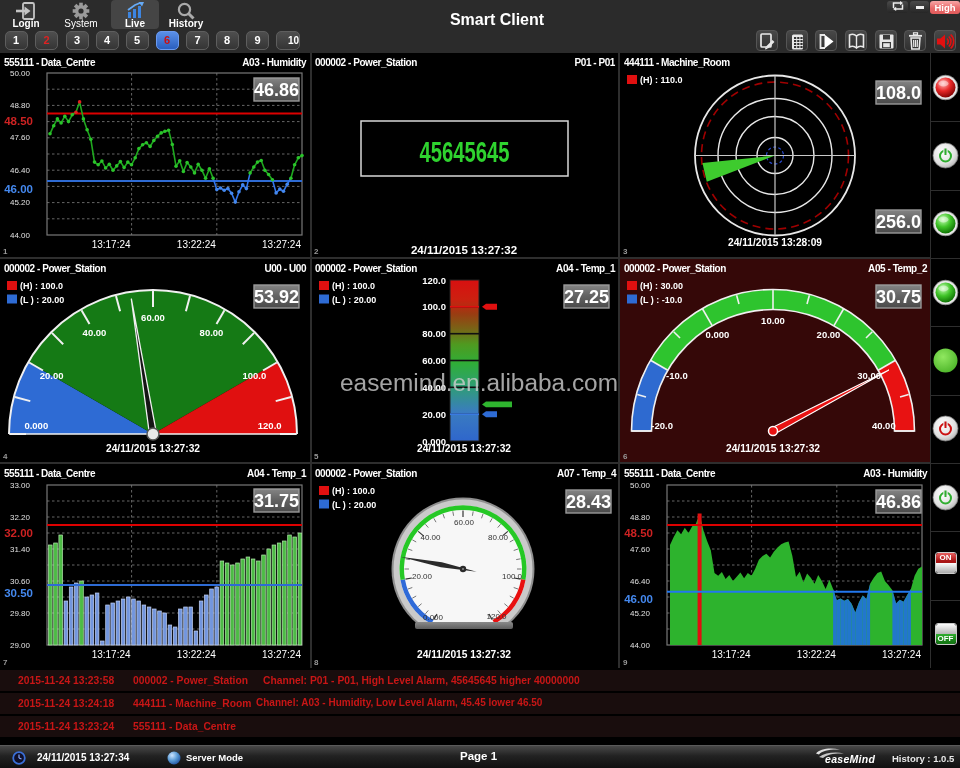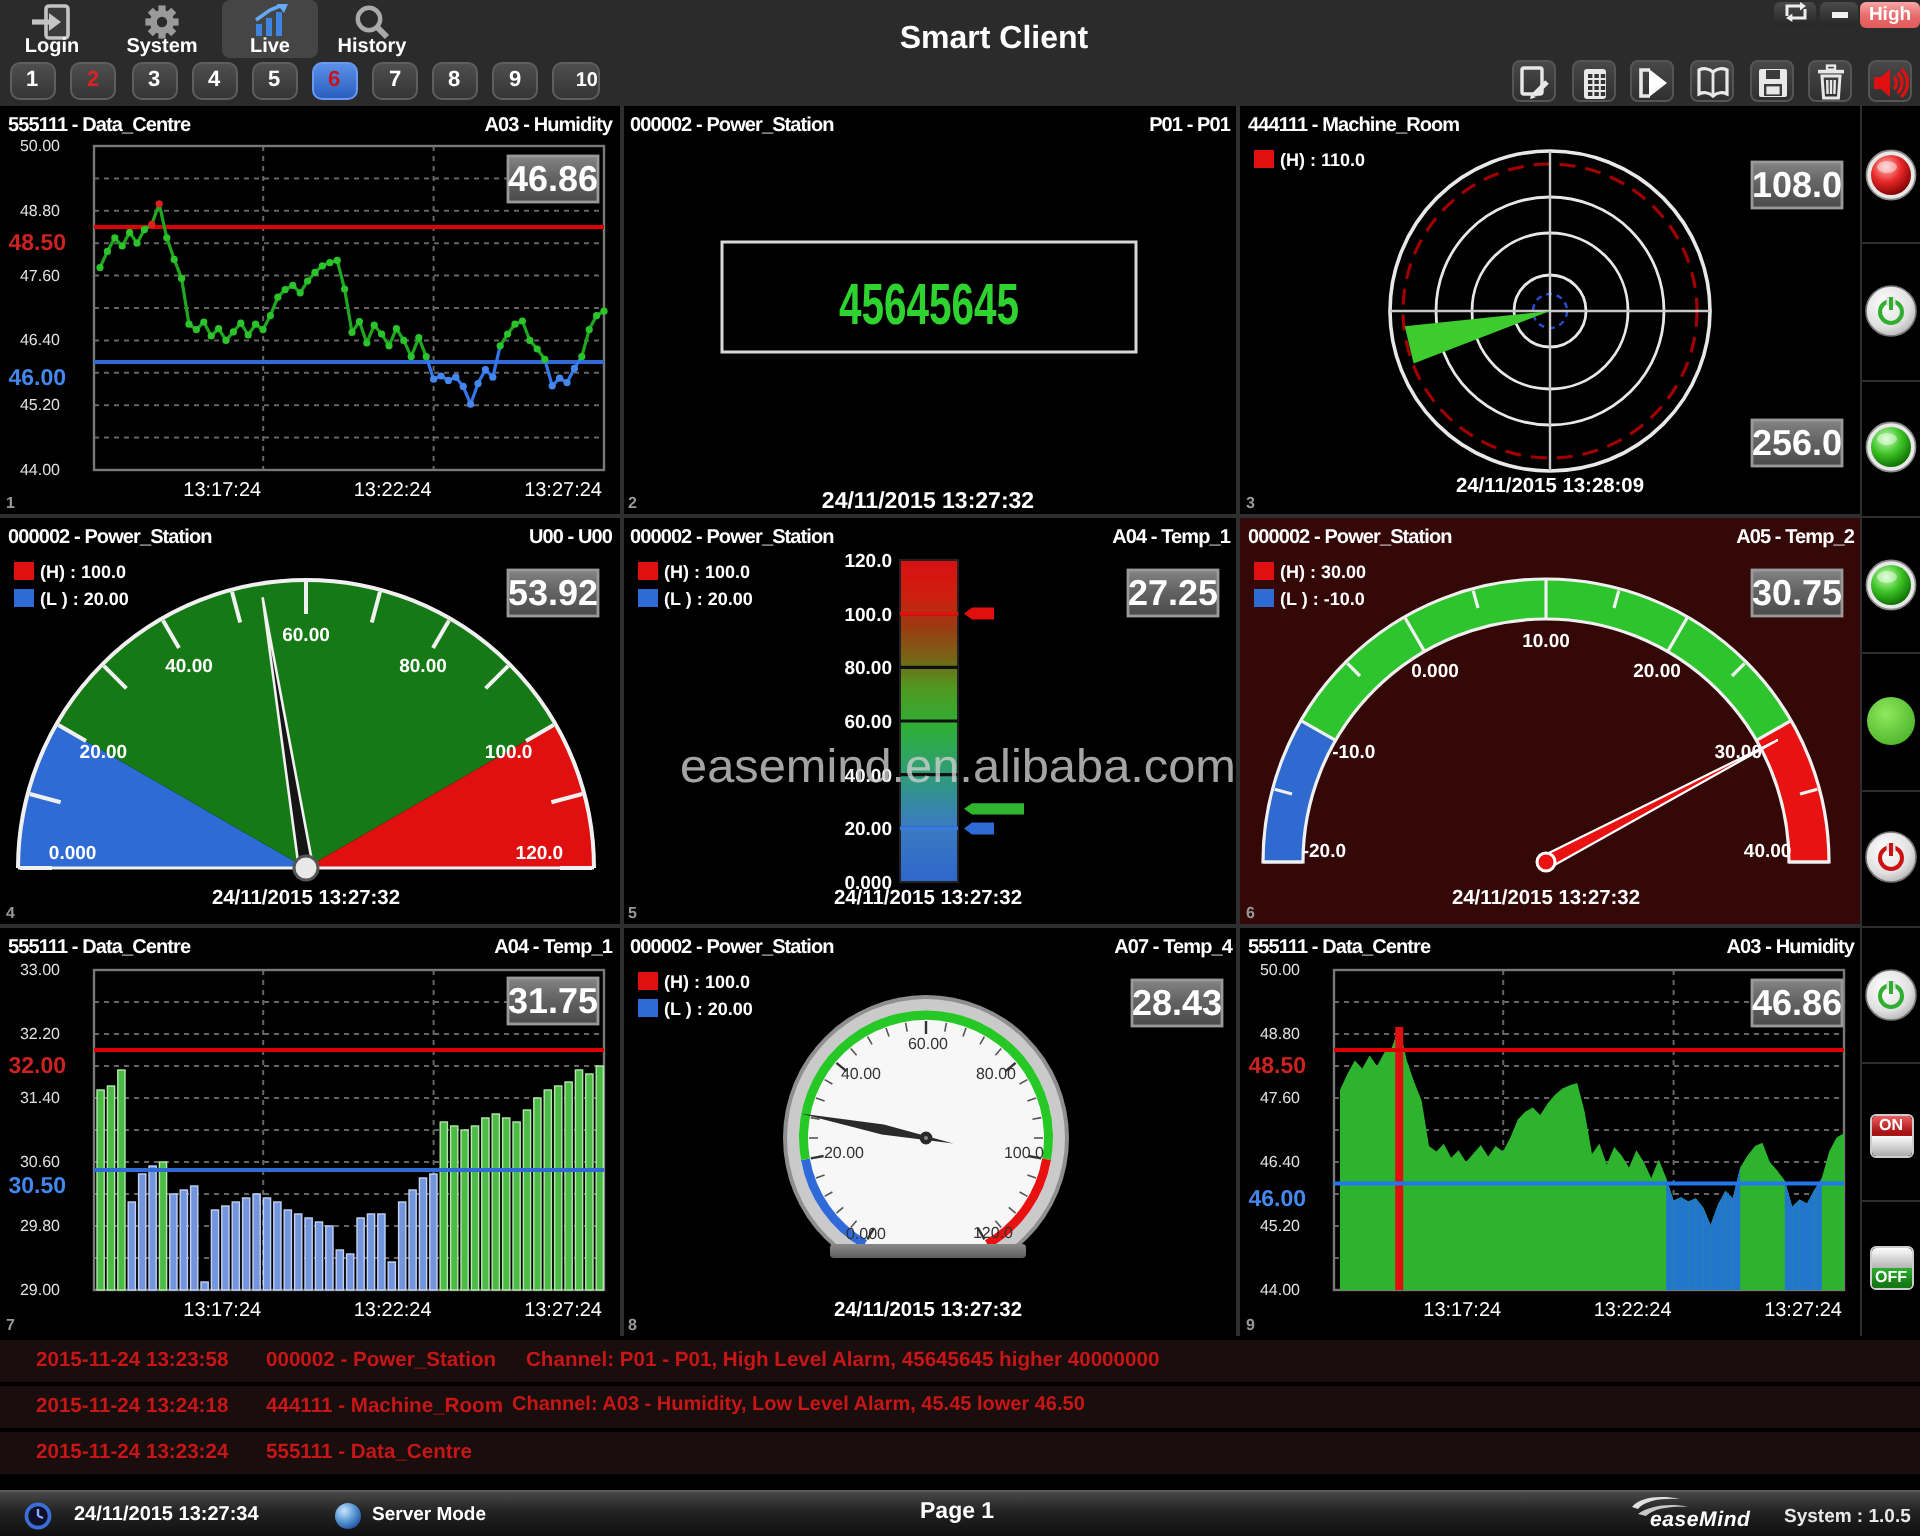--- a/index.html
+++ b/index.html
@@ -20,21 +20,21 @@
         <line x1="12.18" y1="5.82" x2="14.87" y2="3.13" stroke="#9a9a9a" stroke-width="3.6"></line>
         <line x1="9.00" y1="4.50" x2="9.00" y2="0.70" stroke="#9a9a9a" stroke-width="3.6"></line>
         <line x1="5.82" y1="5.82" x2="3.13" y2="3.13" stroke="#9a9a9a" stroke-width="3.6"></line>
         <line x1="4.50" y1="9.00" x2="0.70" y2="9.00" stroke="#9a9a9a" stroke-width="3.6"></line>
         <line x1="5.82" y1="12.18" x2="3.13" y2="14.87" stroke="#9a9a9a" stroke-width="3.6"></line>
         <line x1="9.00" y1="13.50" x2="9.00" y2="17.30" stroke="#9a9a9a" stroke-width="3.6"></line>
         <line x1="12.18" y1="12.18" x2="14.87" y2="14.87" stroke="#9a9a9a" stroke-width="3.6"></line>
         <circle cx="9" cy="9" r="6" fill="#9a9a9a"></circle>
         <circle cx="9" cy="9" r="2.6" fill="#2b2b2b"></circle>
       </svg></div>
-    <div style="position:absolute;left:51px;top:18px;width:60px;text-align:center;font-size:10px;font-weight:bold;color:#fff">System</div>
+    <div style="position:absolute;left:51px;top:18px;width:60px;text-align:center;font-size:10px;font-weight:normal;color:#fff">System</div>
     <div style="position:absolute;left:125px;top:2px;width:20px;height:18px"><svg width="20" height="17" viewBox="0 0 20 17">
         <rect x="3" y="10" width="3" height="6" fill="#3d85e0"></rect>
         <rect x="8" y="7" width="3" height="9" fill="#3d85e0"></rect>
         <rect x="13" y="4" width="3" height="12" fill="#3d85e0"></rect>
         <polyline points="3,8 10,3 15,1" stroke="#66aaf5" stroke-width="1.8" fill="none"></polyline>
         <polygon points="13.5,0 19,0 17,4.5" fill="#66aaf5"></polygon>
       </svg></div>
     <div style="position:absolute;left:105px;top:18px;width:60px;text-align:center;font-size:10px;font-weight:bold;color:#fff">Live</div>
     <div style="position:absolute;left:176px;top:2px;width:20px;height:18px"><svg width="20" height="19" viewBox="0 0 20 19">
         <circle cx="8.5" cy="7.5" r="5.6" fill="none" stroke="#aaa" stroke-width="2.2"></circle>
@@ -718,21 +718,21 @@
             <stop offset="0.6" stop-color="#e0e0e0"></stop>
             <stop offset="1" stop-color="#a0a0a0"></stop>
           </radialGradient>
         </defs>
         <circle cx="13.5" cy="13.5" r="12.5" fill="url(#pwg3)" stroke="#777" stroke-width="0.8"></circle>
         <circle cx="13.5" cy="14" r="5.5" fill="none" stroke="#2fae2f" stroke-width="2"></circle>
         <line x1="13.5" y1="6.5" x2="13.5" y2="11" stroke="#e0e0e0" stroke-width="4.5"></line>
         <line x1="13.5" y1="6.5" x2="13.5" y2="13" stroke="#2fae2f" stroke-width="2"></line>
       </svg>
     </div>
-    <div style="position:absolute;left:932px;top:552px;width:27px;height:27px;display:flex;align-items:flex-end;justify-content:center">
+    <div style="position:absolute;left:932px;top:552px;width:27px;height:27px;display:flex;align-items:flex-start;justify-content:center">
       <div style="width:22px;height:22px;border:1px solid #ccc;border-radius:3px;box-sizing:border-box;overflow:hidden">
         <div style="height:10px;background:linear-gradient(#e86060,#a81414 80%);border-radius:2px 2px 0 0;color:#fff;font-size:8px;font-weight:bold;text-align:center;line-height:10px">ON</div>
         <div style="height:10px;background:linear-gradient(#fdfdfd,#ababab);border-radius:0 0 2px 2px"></div>
       </div>
     </div>
     <div style="position:absolute;left:932px;top:620px;width:27px;height:27px;display:flex;align-items:center;justify-content:center">
       <div style="width:22px;height:22px;border:1px solid #ccc;border-radius:3px;box-sizing:border-box;overflow:hidden">
         <div style="height:10px;background:linear-gradient(#fdfdfd,#b5b5b5);border-radius:2px 2px 0 0"></div>
         <div style="height:10px;background:linear-gradient(#2fae2f,#157a15 80%);border-radius:0 0 2px 2px;color:#fff;font-size:8px;font-weight:bold;text-align:center;line-height:10px">OFF</div>
       </div>
@@ -765,16 +765,16 @@
         </defs>
         <circle cx="7" cy="7" r="6.5" fill="url(#gl)"></circle>
       </svg></div>
     <div style="position:absolute;left:186px;top:752px;font-size:9.5px;font-weight:bold;color:#fff">Server Mode</div>
     <div style="position:absolute;left:460px;top:750px;width:80px;text-align:left;font-size:11.5px;font-weight:bold;color:#fff">Page 1</div>
     <div style="position:absolute;left:812px;top:746px"><svg width="78" height="20" viewBox="0 0 78 20">
         <path d="M4,7.5 C8,2.5 18,1.5 28,3.5 C18,3 10,4.5 7,8.5 Z" fill="#e0e0e0"></path>
         <path d="M7,11 C13,6.5 24,5.5 32,7.5 C24,7 15,8 11,12 Z" fill="#c8c8c8"></path>
         <text x="13" y="17" font-size="10.5" font-style="italic" font-weight="bold" fill="#fff" font-family="Liberation Serif" letter-spacing="0.3">easeMind</text>
       </svg></div>
-    <div style="position:absolute;left:892px;top:753px;font-size:9.5px;font-weight:bold;color:#e8e8e8">System : 1.0.5</div>
+    <div style="position:absolute;left:892px;top:753px;font-size:9.5px;font-weight:bold;color:#e8e8e8">History : 1.0.5</div>
 <svg style="position:absolute;left:0;top:0;z-index:50" width="960" height="768" viewBox="0 0 960 768" font-family="Liberation Sans, sans-serif">
       <text x="340" y="391" font-size="23.5" fill="rgba(205,205,205,0.8)" textLength="278" lengthAdjust="spacingAndGlyphs">easemind.en.alibaba.com</text>
     </svg>
 </div>
 </body></html>

